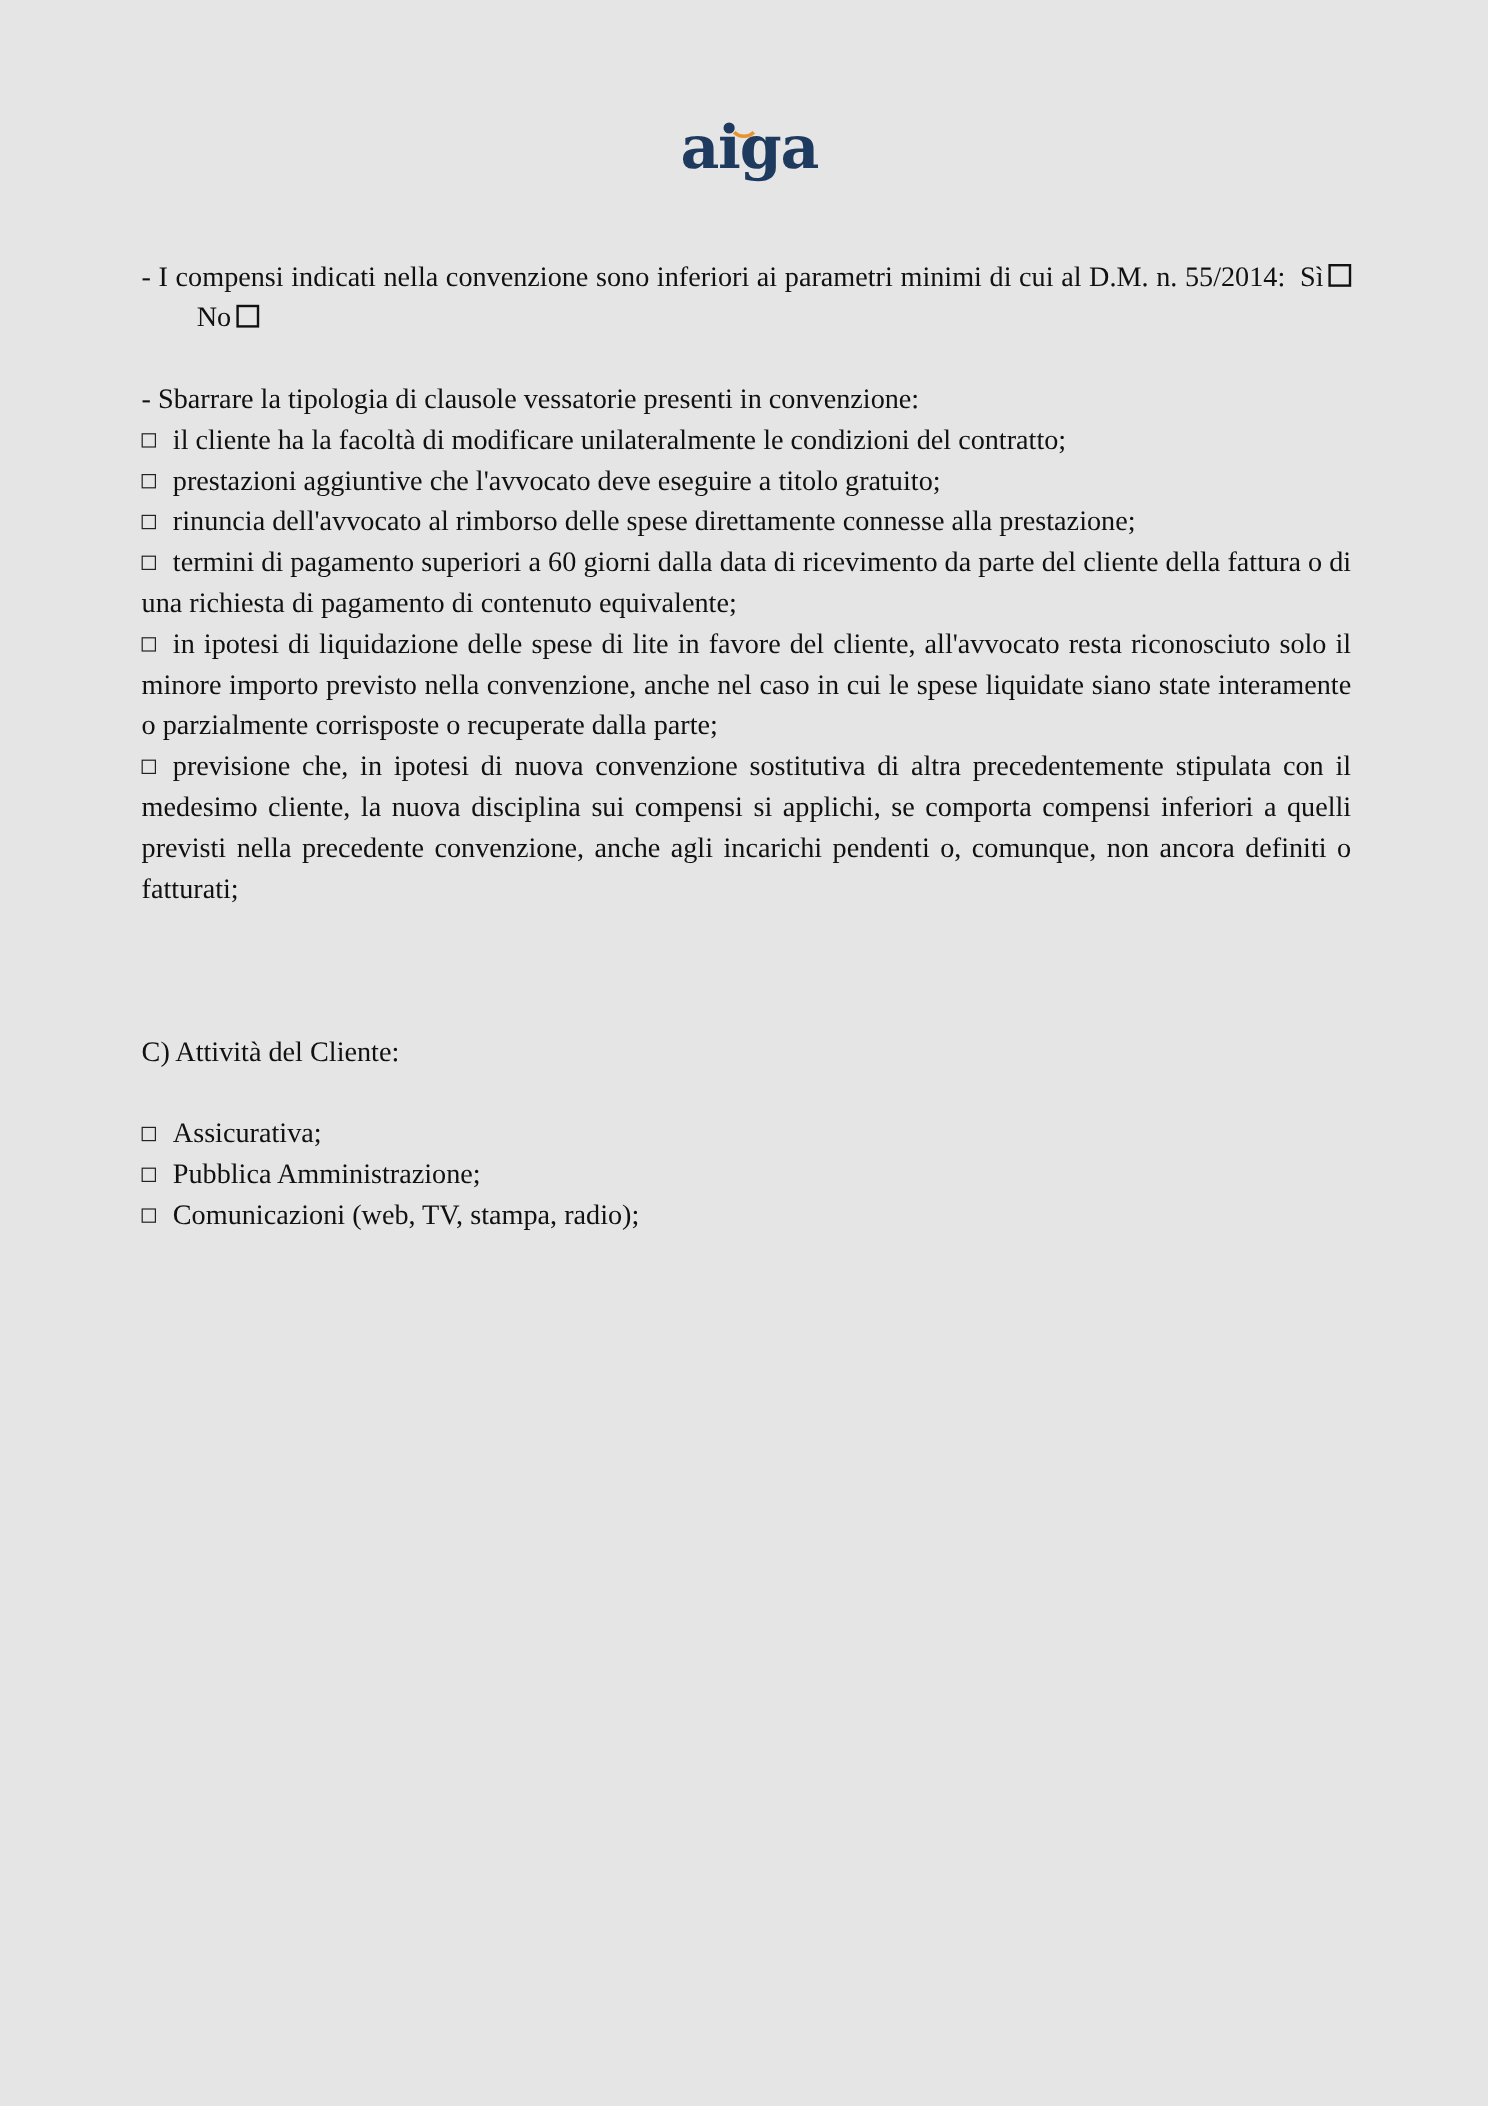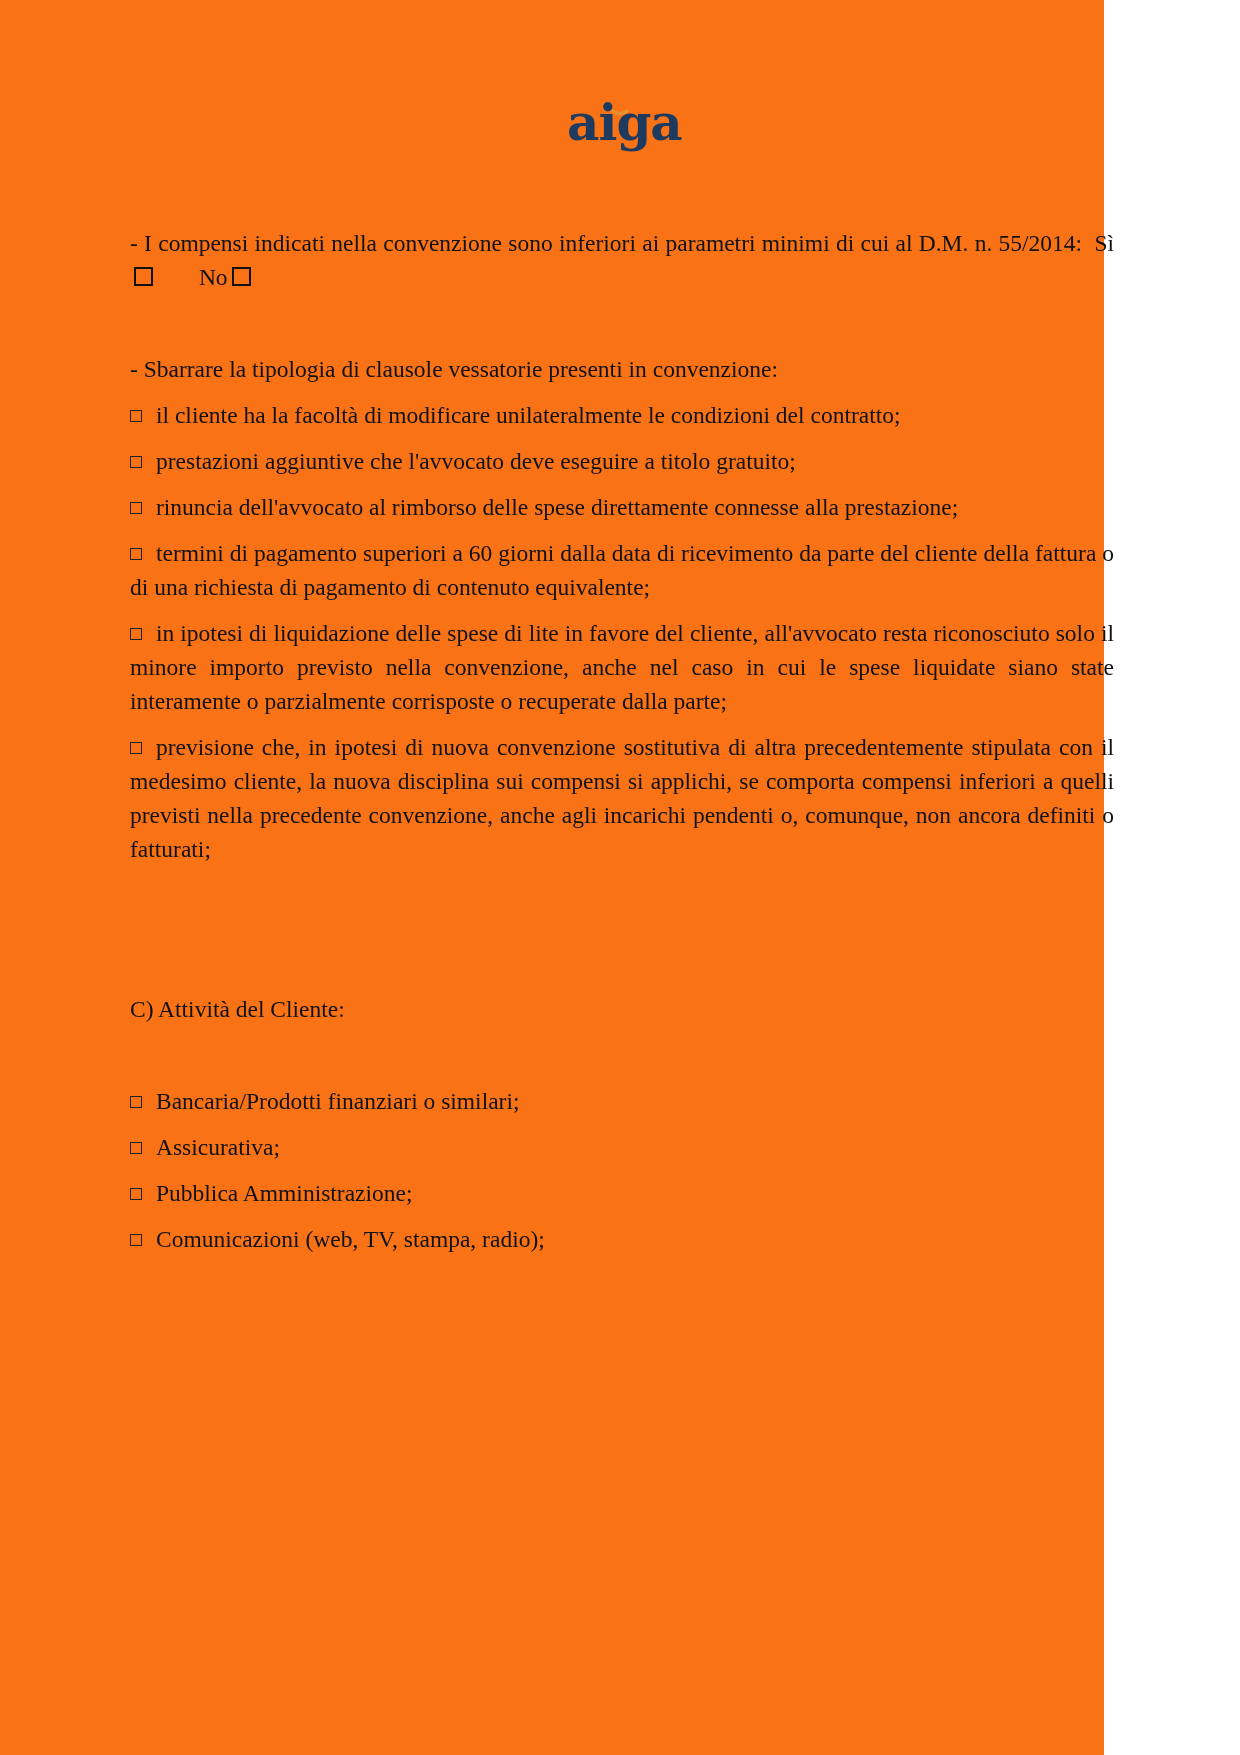--- a/index.html
+++ b/index.html
@@ -1,22 +1,22 @@
 <!DOCTYPE html>
 <html><head>
 <meta charset="utf-8">
 <style>
   html, body { margin: 0; padding: 0; background: #ffffff; }
   body { width: 1240px; height: 1755px; position: relative; overflow: hidden; }
-  .page { position: absolute; left: 0; top: 0; width: 1104px; height: 1755px; background: #f97316; }
+  .page { position: absolute; left: 0; top: 0; width: 1240px; height: 1755px; background: #e5e5e5; }
   .logo { position: absolute; left: 567px; top: 92px; width: 110px; height: 62px; }
   .logo-text { position: absolute; left: 0; top: 0; font-family: "DejaVu Serif", "Liberation Serif", serif; font-weight: bold; font-size: 50px; color: #1f3a5f; letter-spacing: -1px; line-height: 62px; }
   .logo-smile { position: absolute; left: 40px; top: 10px; width: 20px; height: 10px; border-bottom: 3px solid #e8932f; border-left: 3px solid transparent; border-right: 3px solid transparent; border-radius: 0 0 14px 14px; }
   .content { position: absolute; left: 118px; top: 214px; width: 1008px; font-family: "Liberation Serif", "DejaVu Serif", serif; font-size: 23.5px; line-height: 34px; color: #111; }
-  .p { margin: 12px; text-align: justify; text-align-last: left; }
+  .p { margin: 0; text-align: justify; text-align-last: left; }
   .gap { height: 34px; }
   .gap-lg { height: 102px; }
   .box { display: inline-block; width: 10px; height: 10px; border: 1.2px solid #222; margin-right: 14px; vertical-align: 1px; }
   .box-big { display: inline-block; width: 15px; height: 15px; border: 2px solid #111; vertical-align: -1px; margin-left: 4px; }
   .sp { display: inline-block; width: 40px; }
   .sp-s { display: inline-block; width: 6px; }
 </style>
 </head>
 <body>
 
@@ -45,20 +45,19 @@
       <p class="p"><span class="box"></span><span>termini di pagamento superiori a 60 giorni dalla data di ricevimento da parte del cliente della fattura o di una richiesta di pagamento di contenuto equivalente;</span></p>
       <p class="p"><span class="box"></span><span>in ipotesi di liquidazione delle spese di lite in favore del cliente, all'avvocato resta riconosciuto solo il minore importo previsto nella convenzione, anche nel caso in cui le spese liquidate siano state interamente o parzialmente corrisposte o recuperate dalla parte;</span></p>
       <p class="p"><span class="box"></span><span>previsione che, in ipotesi di nuova convenzione sostitutiva di altra precedentemente stipulata con il medesimo cliente, la nuova disciplina sui compensi si applichi, se comporta compensi inferiori a quelli previsti nella precedente convenzione, anche agli incarichi pendenti o, comunque, non ancora definiti o fatturati;</span></p>
     </div>
 
     <div class="gap-lg"></div>
 
     <p class="p">C) Attività del Cliente:</p>
     <div class="gap"></div>
     <div>
-      <p class="p"><span class="box"></span><span>Bancaria/Prodotti finanziari o similari;</span></p>
       <p class="p"><span class="box"></span><span>Assicurativa;</span></p>
       <p class="p"><span class="box"></span><span>Pubblica Amministrazione;</span></p>
       <p class="p"><span class="box"></span><span>Comunicazioni (web, TV, stampa, radio);</span></p>
     </div>
 
   </div>
 </div>
 
 </body></html>

